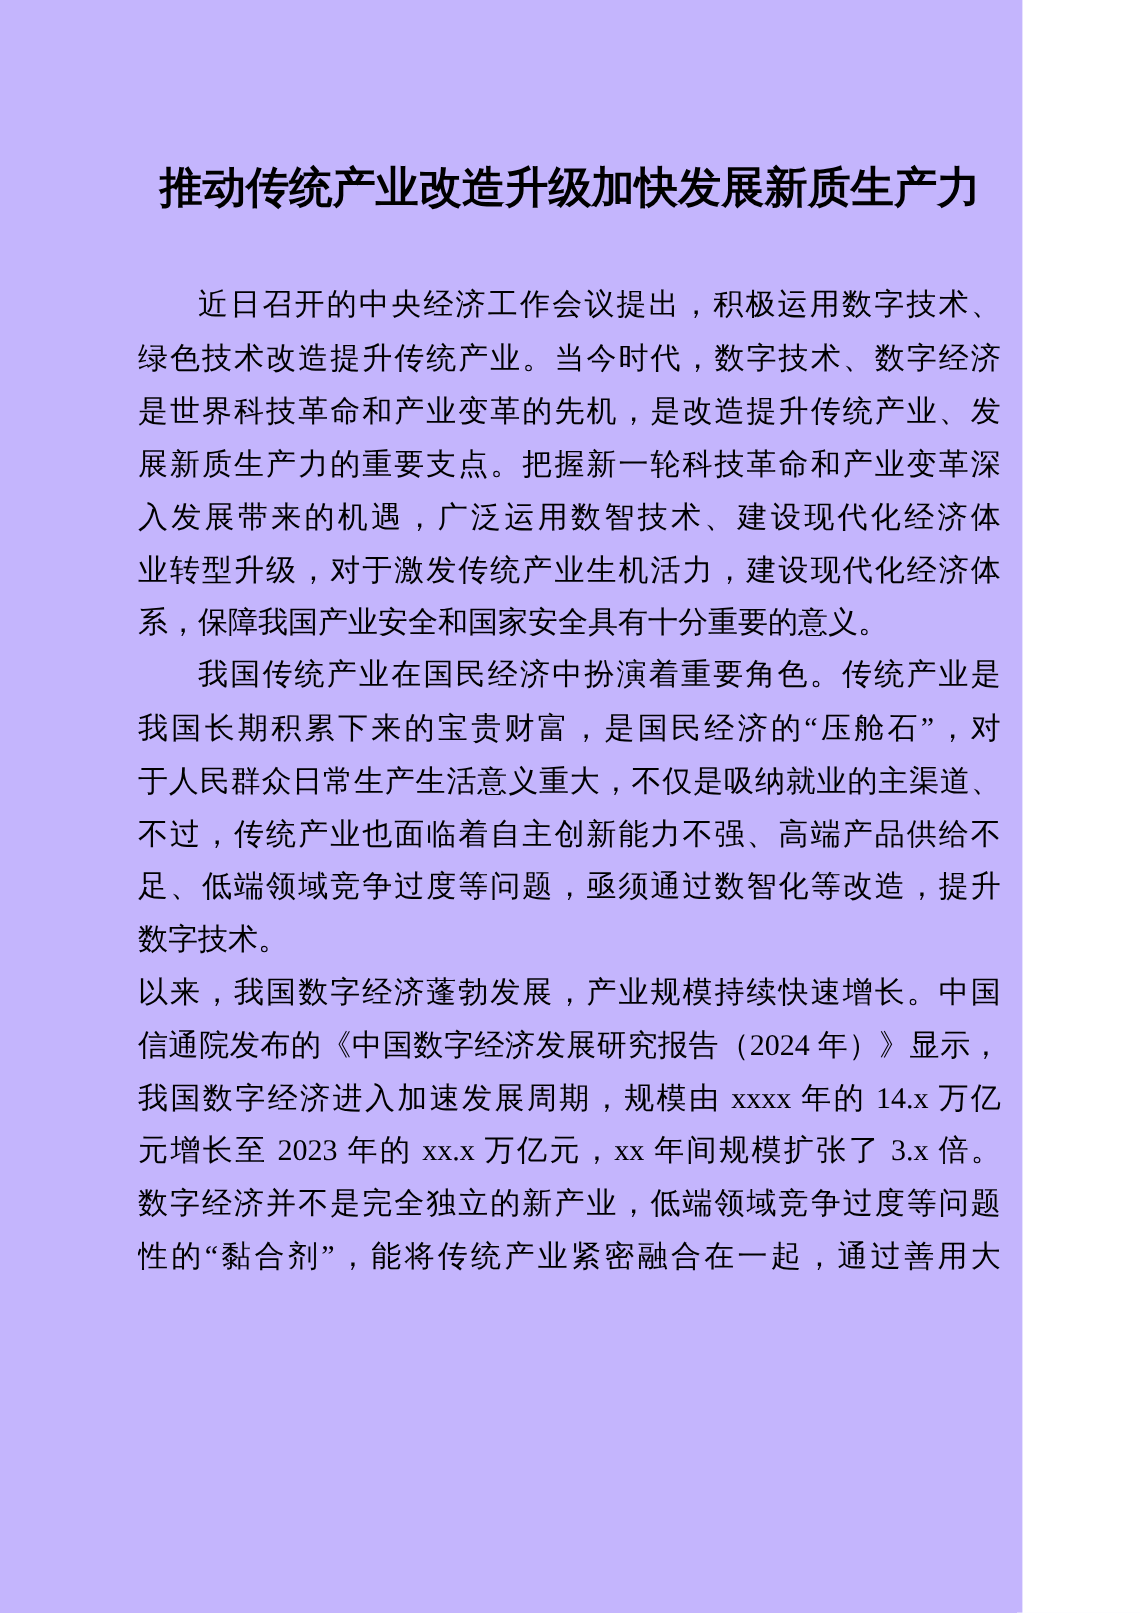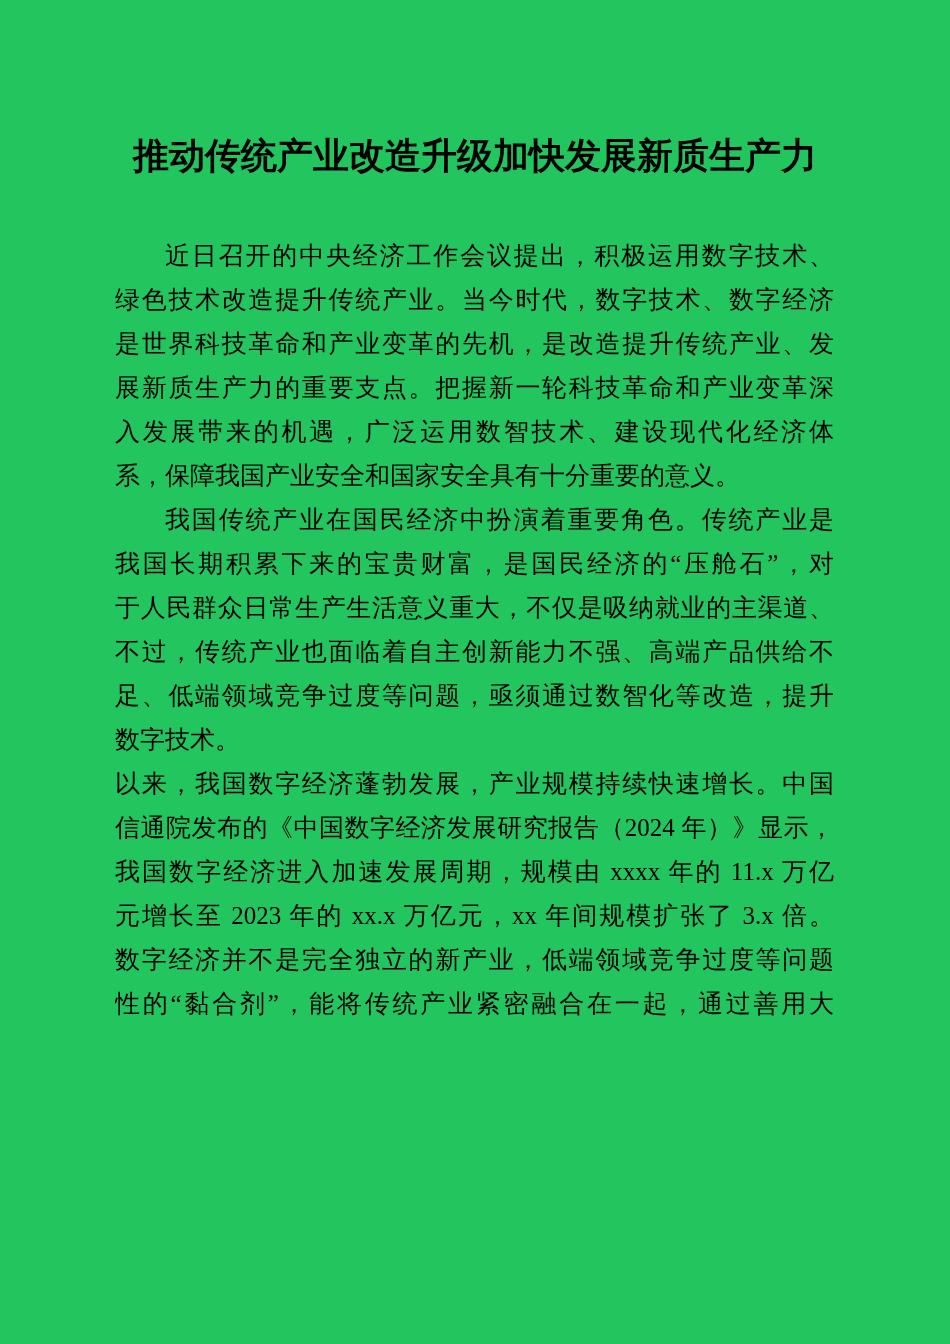--- a/index.html
+++ b/index.html
@@ -2,23 +2,23 @@
 <html><head>
 <meta charset="utf-8">
 <style>
   html, body {
     margin: 0;
     padding: 0;
     background: #ffffff;
   }
   .page {
     position: relative;
-    width: 950px;
+    width: 852px;
     height: 1344px;
-    background: #22c55e;
+    background: #c4b5fd;
     color: #000000;
     overflow: hidden;
     font-family: "Liberation Serif", "DejaVu Serif", serif;
   }
   .doc-title {
     position: absolute;
     top: 131px;
     left: 0;
     width: 950px;
     margin: 0;
@@ -41,43 +41,45 @@
   .text-line {
     height: 44px;
     line-height: 44px;
     overflow: hidden;
     text-align: justify;
     text-align-last: justify;
     white-space: normal;
   }
   .text-line.first-line {
     text-indent: 2em;
+    font-family: Liberation Mono, monospace;
   }
   .text-line.last-left {
     text-align-last: left;
   }
 </style>
 </head>
 <body>
 
 <div class="page">
   <h1 class="doc-title">推动传统产业改造升级加快发展新质生产力</h1>
   <div class="doc-body">
       <div class="text-line first-line">近日召开的中央经济工作会议提出，积极运用数字技术、</div>
       <div class="text-line">绿色技术改造提升传统产业。当今时代，数字技术、数字经济</div>
       <div class="text-line">是世界科技革命和产业变革的先机，是改造提升传统产业、发</div>
       <div class="text-line">展新质生产力的重要支点。把握新一轮科技革命和产业变革深</div>
       <div class="text-line">入发展带来的机遇，广泛运用数智技术、建设现代化经济体</div>
+      <div class="text-line">业转型升级，对于激发传统产业生机活力，建设现代化经济体</div>
       <div class="text-line last-left">系，保障我国产业安全和国家安全具有十分重要的意义。</div>
       <div class="text-line first-line">我国传统产业在国民经济中扮演着重要角色。传统产业是</div>
       <div class="text-line">我国长期积累下来的宝贵财富，是国民经济的“压舱石”，对</div>
       <div class="text-line">于人民群众日常生产生活意义重大，不仅是吸纳就业的主渠道、</div>
       <div class="text-line">不过，传统产业也面临着自主创新能力不强、高端产品供给不</div>
       <div class="text-line">足、低端领域竞争过度等问题，亟须通过数智化等改造，提升</div>
       <div class="text-line last-left">数字技术。</div>
       <div class="text-line">以来，我国数字经济蓬勃发展，产业规模持续快速增长。中国</div>
       <div class="text-line">信通院发布的《中国数字经济发展研究报告（2024 年）》显示，</div>
-      <div class="text-line">我国数字经济进入加速发展周期，规模由 xxxx 年的 11.x 万亿</div>
+      <div class="text-line">我国数字经济进入加速发展周期，规模由 xxxx 年的 14.x 万亿</div>
       <div class="text-line">元增长至 2023 年的 xx.x 万亿元，xx 年间规模扩张了 3.x 倍。</div>
       <div class="text-line">数字经济并不是完全独立的新产业，低端领域竞争过度等问题</div>
       <div class="text-line">性的“黏合剂”，能将传统产业紧密融合在一起，通过善用大</div>
     </div>
 </div>
 
 </body></html>

